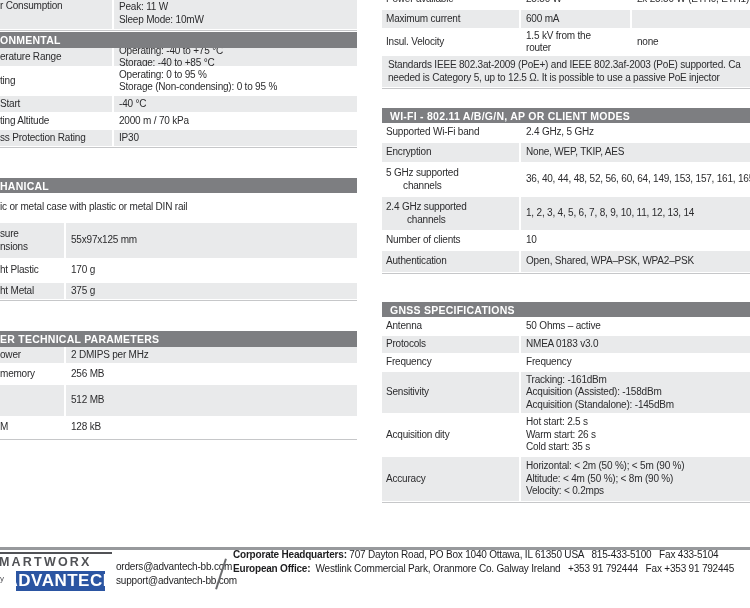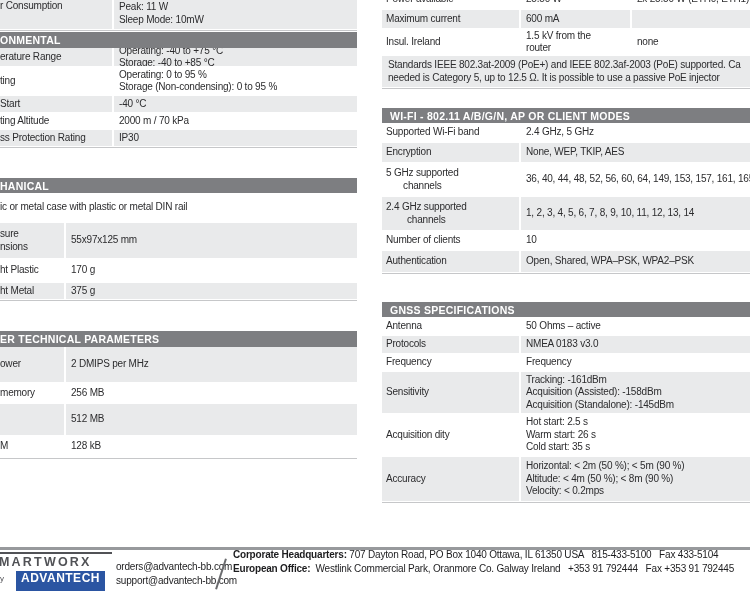--- a/index.html
+++ b/index.html
@@ -23,22 +23,22 @@
   .rlab{width:131px;flex:none;padding:2px 2px 2px 4px;text-align:center;}
   .val{flex:1;padding:2px 4px 2px 5px;}
   .v2{width:100px;flex:none;padding:2px 4px 2px 5px;}
   .note{flex:1;padding:2px 4px 2px 6px;white-space:pre;}
   .tend{height:1px;background:#c6c7c9;}
   .fe{position:absolute;}
   .sw-rule{left:0;top:552px;width:112px;height:2px;background:#515256;}
   .sw-text{left:-1px;top:555px;font-size:12.5px;font-weight:bold;letter-spacing:2.2px;color:#515256;}
   .by-frag{left:0;top:574px;font-size:8px;color:#515256;}
   .adv-box{left:16px;top:571px;width:89px;height:20px;background:#2b55a2;color:#fff;
-           display:flex;align-items:flex-start;justify-content:center;
-           font-size:12px;font-weight:bold;letter-spacing:.5px;}
+           display:flex;align-items:center;justify-content:center;
+           font-size:17px;font-weight:bold;letter-spacing:.5px;}
   .fdivider{left:0;top:547px;width:750px;height:3px;background:#97999c;}
   .emails{left:116px;top:560px;font-size:10px;letter-spacing:-0.2px;line-height:13.5px;color:#1d1d1f;}
   .slash{left:220px;top:558px;width:2px;height:32px;background:#6a6b6e;transform:rotate(18deg);}
   .hq{left:233px;top:548px;font-size:10px;letter-spacing:-0.2px;line-height:13.5px;color:#1d1d1f;}
   .hq .line{white-space:pre;}
   a.em{color:#1d1d1f;text-decoration:none;display:block;}
 </style>
 </head>
 <body>
 
@@ -98,21 +98,21 @@
       </div>
       <div class="row" style="height:16px">
         <div class="c lab2 g">ht Metal</div>
         <div class="c val g">375 g</div>
       </div>
       <div class="tend"></div>
     </div>
 
     <div class="tbl" style="top:331px">
       <div class="bar">ER TECHNICAL PARAMETERS</div>
-      <div class="row" style="height:35px">
+      <div class="row" style="height:16px">
         <div class="c lab2 g">ower</div>
         <div class="c val g">2 DMIPS per MHz</div>
       </div>
       <div class="row" style="height:20px">
         <div class="c lab2">memory</div>
         <div class="c val">256 MB</div>
       </div>
       <div class="row" style="height:31px">
         <div class="c lab2 g"></div>
         <div class="c val g">512 MB</div>
@@ -132,21 +132,21 @@
         <div class="c rlab">Power available</div>
         <div class="c v2">25.50 W</div>
         <div class="c val">2x 25.50 W (ETH0, ETH1)</div>
       </div>
       <div class="row" style="height:18px">
         <div class="c rlab g">Maximum current</div>
         <div class="c v2 g">600 mA</div>
         <div class="c val g"></div>
       </div>
       <div class="row" style="height:26px">
-        <div class="c rlab">Insul. Ireland</div>
+        <div class="c rlab">Insul. Velocity</div>
         <div class="c v2">1.5 kV from the
 router</div>
         <div class="c val">none</div>
       </div>
       <div class="row" style="height:31px">
         <div class="c note g">Standards IEEE 802.3at-2009 (PoE+) and IEEE 802.3af-2003 (PoE) supported. Ca
 needed is Category 5, up to 12.5 Ω. It is possible to use a passive PoE injector</div>
       </div>
       <div class="tend"></div>
     </div>

